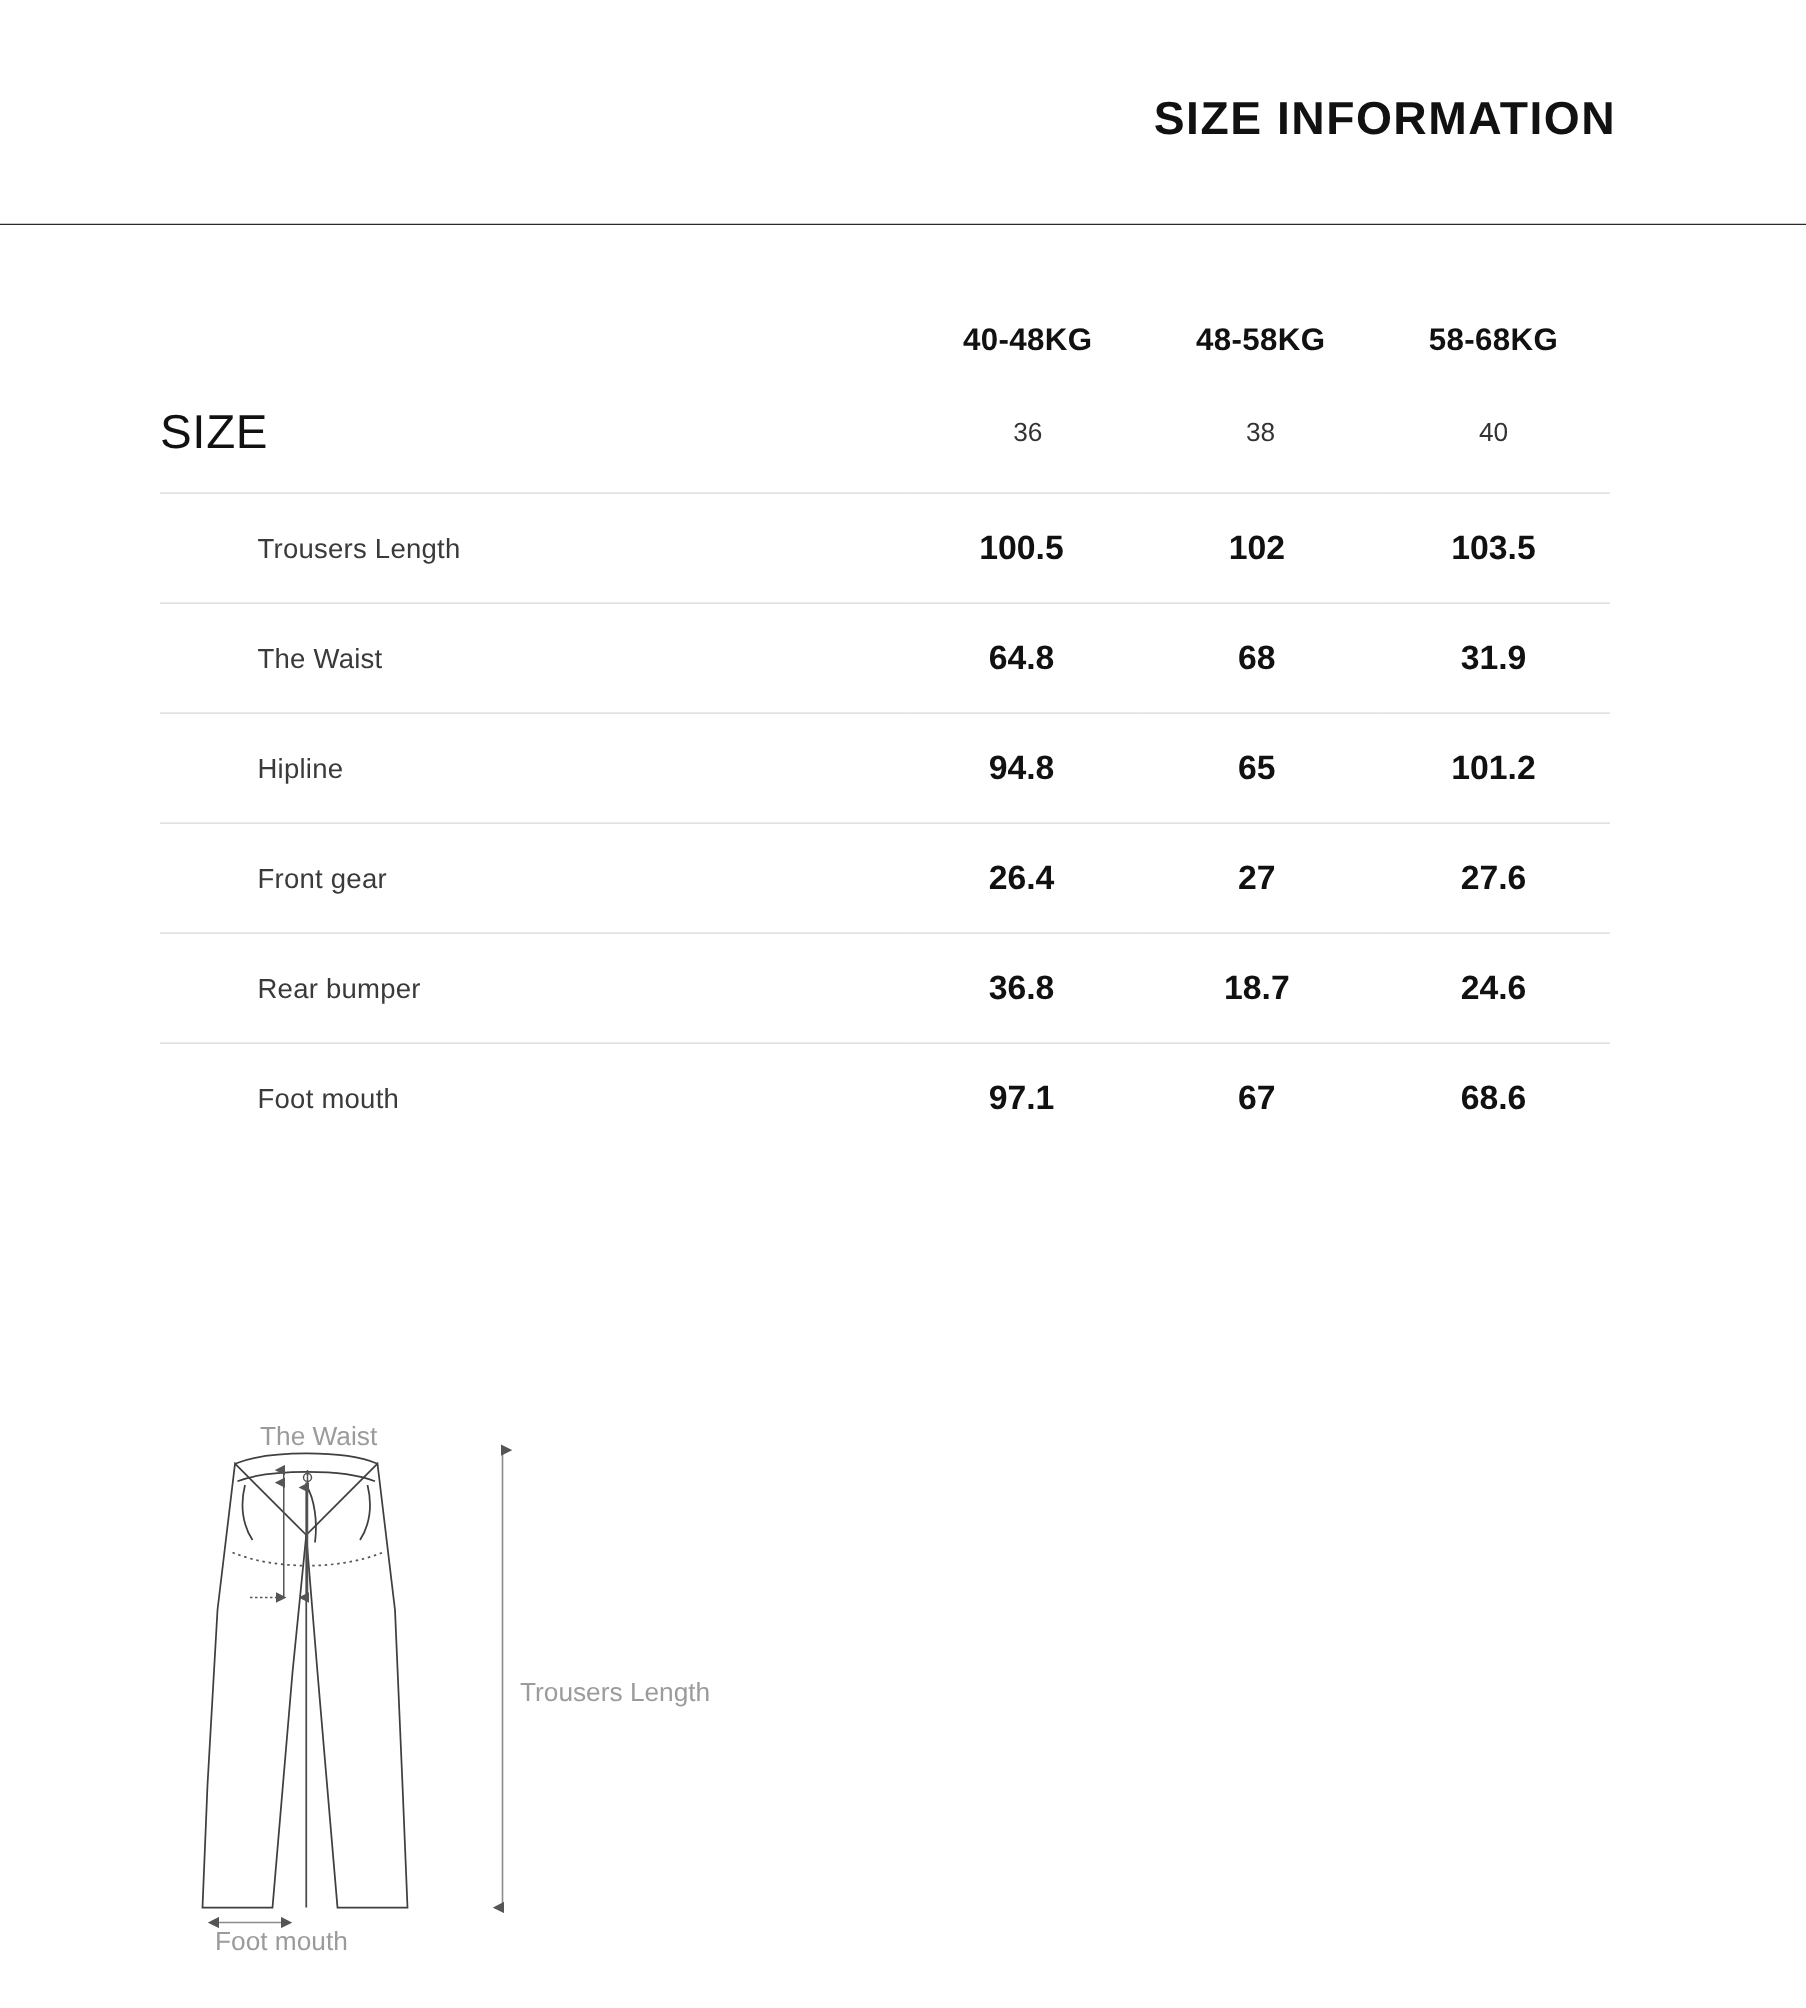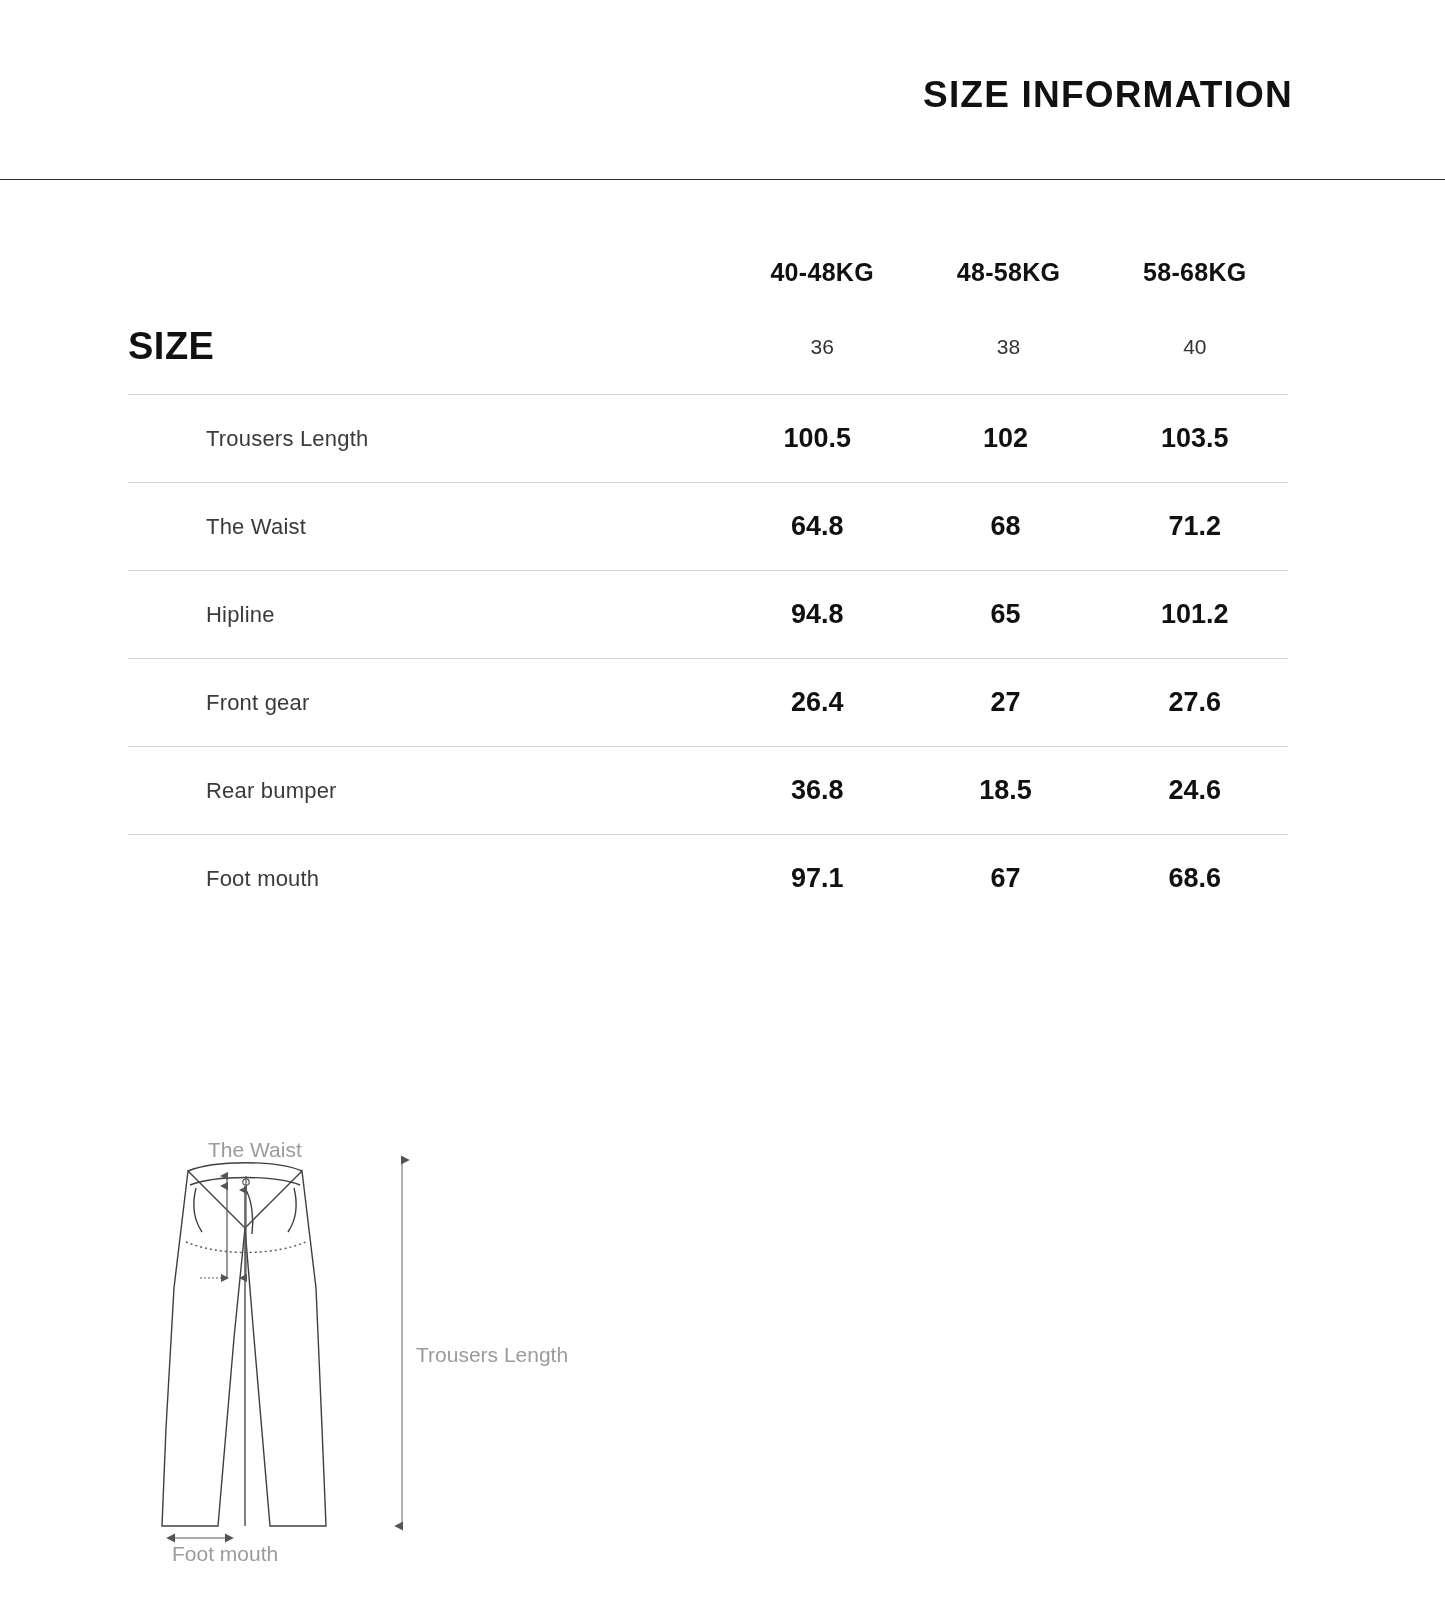--- a/index.html
+++ b/index.html
@@ -73,21 +73,21 @@
   .size-row td {
     padding: 26px 0 26px 0;
     font-size: 21px;
     color: #333;
     text-align: center;
     font-weight: normal;
   }
   .size-row td.label-cell {
     text-align: left;
     font-size: 38px;
-    font-weight: bold;
+    font-weight: normal;
     color: #111;
     letter-spacing: 0.5px;
   }
 
   .data-row td {
     padding: 28px 0;
     font-size: 27px;
     font-weight: bold;
     text-align: center;
     color: #111;
@@ -159,38 +159,38 @@
       <tr class="data-row">
         <td class="label-cell">Trousers Length</td>
         <td class="v0">100.5</td>
         <td class="v1">102</td>
         <td class="v2">103.5</td>
       </tr>
       <tr class="data-row">
         <td class="label-cell">The Waist</td>
         <td class="v0">64.8</td>
         <td class="v1">68</td>
-        <td class="v2">71.2</td>
+        <td class="v2">31.9</td>
       </tr>
       <tr class="data-row">
         <td class="label-cell">Hipline</td>
         <td class="v0">94.8</td>
         <td class="v1">65</td>
         <td class="v2">101.2</td>
       </tr>
       <tr class="data-row">
         <td class="label-cell">Front gear</td>
         <td class="v0">26.4</td>
         <td class="v1">27</td>
         <td class="v2">27.6</td>
       </tr>
       <tr class="data-row">
         <td class="label-cell">Rear bumper</td>
         <td class="v0">36.8</td>
-        <td class="v1">18.5</td>
+        <td class="v1">18.7</td>
         <td class="v2">24.6</td>
       </tr>
       <tr class="data-row">
         <td class="label-cell">Foot mouth</td>
         <td class="v0">97.1</td>
         <td class="v1">67</td>
         <td class="v2">68.6</td>
       </tr>
     </tbody>
   </table>

